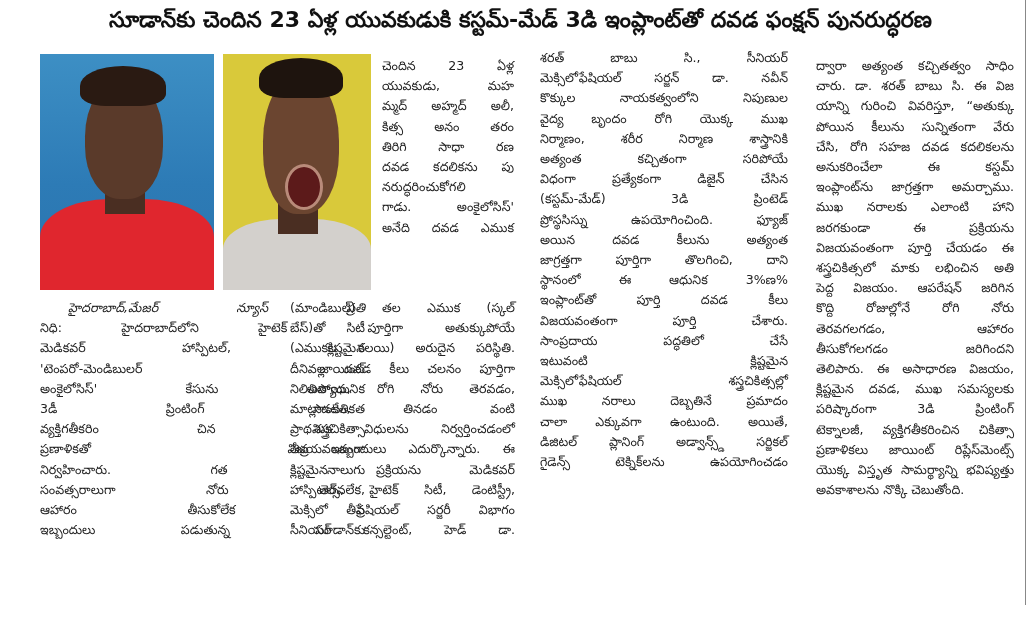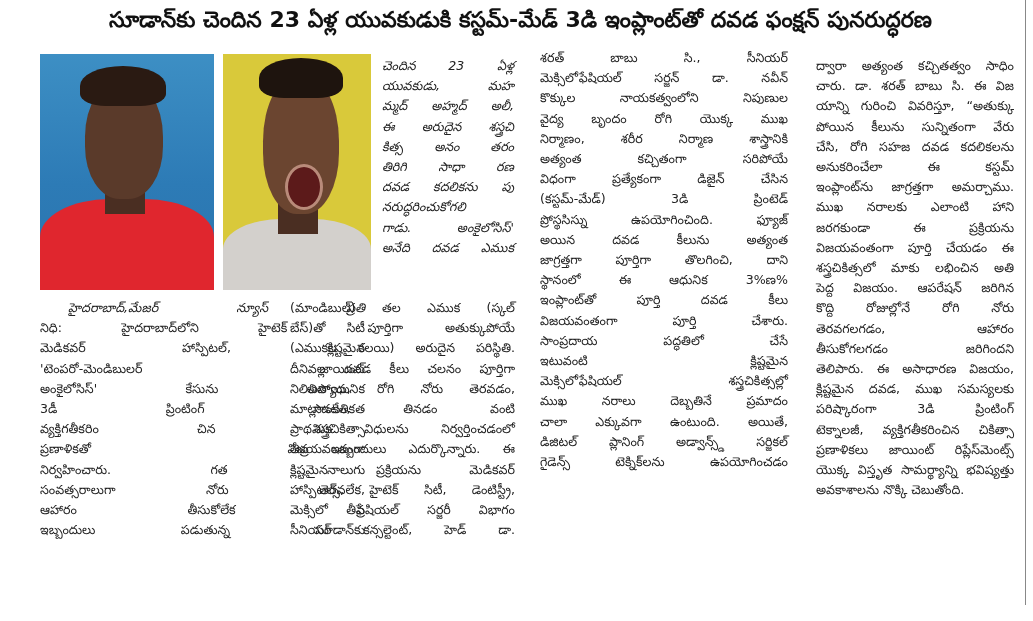--- a/index.html
+++ b/index.html
@@ -30,21 +30,21 @@
   .photo-2 .mouth { position:absolute; left:62px; top:110px; width:32px; height:40px; border-radius:50%; background:#5c1a1a; border:3px solid #b98b7a; }
   .photo-2 .shirt { position:absolute; left:0; top:165px; width:148px; height:75px; background:#d3d0cc; border-radius:40% 40% 0 0; }
   .photo-2 .neck { position:absolute; left:55px; top:150px; width:40px; height:30px; background:#4a2e22; }
 
   .col {
     position:absolute; font-size:12.6px; line-height:20.2px; text-align:justify;
     font-family:"DejaVu Sans", sans-serif; color:#222;
   }
   .col p { margin:0; text-align:justify; text-align-last:justify; }
   .col p.last { text-align-last:left; }
-  .col-2top { left:382px; top:56px; width:132px;font-style:italic; }
+  .col-2top { left:382px; top:56px; width:132px; }
   .col-1 { left:40px; top:298px; width:325px; }
   .col-2 { left:290px; top:298px; width:225px; }
   .col-3 { left:540px; top:48px; width:248px; }
   .col-4 { left:816px; top:56px; width:198px; }
   .indent { padding-left:28px;font-style:italic; }
 </style>
 </head>
 <body>
 
 <div class="headline">సూడాన్‌కు చెందిన 23 ఏళ్ల యువకుడుకి  కస్టమ్-మేడ్ 3డి ఇంప్లాంట్‌తో దవడ ఫంక్షన్ పునరుద్ధరణ</div>
@@ -61,21 +61,20 @@
   <div class="neck"></div>
   <div class="face"></div>
   <div class="hair"></div>
   <div class="mouth"></div>
 </div>
 
 <div class="col col-2top" id="c2t">
     <p>చెందిన 23 ఏళ్ల</p>
     <p>యువకుడు, మహ</p>
     <p>మ్మద్ అహ్మద్ అలీ,</p>
-    <p>ఈ అరుదైన శస్త్రచి</p>
     <p>కిత్స అనం తరం</p>
     <p>తిరిగి సాధా రణ</p>
     <p>దవడ కదలికను పు</p>
     <p>నరుద్ధరించుకోగలి</p>
     <p>గాడు. అంకైలోసిస్'</p>
     <p>అనేది దవడ ఎముక</p>
   </div>
 <div class="col col-1" id="c1">
     <p class="indent">హైదరాబాద్,మేజర్ న్యూస్ ప్రతి</p>
     <p>నిధి: హైదరాబాద్‌లోని హైటెక్ సిటీ</p>

